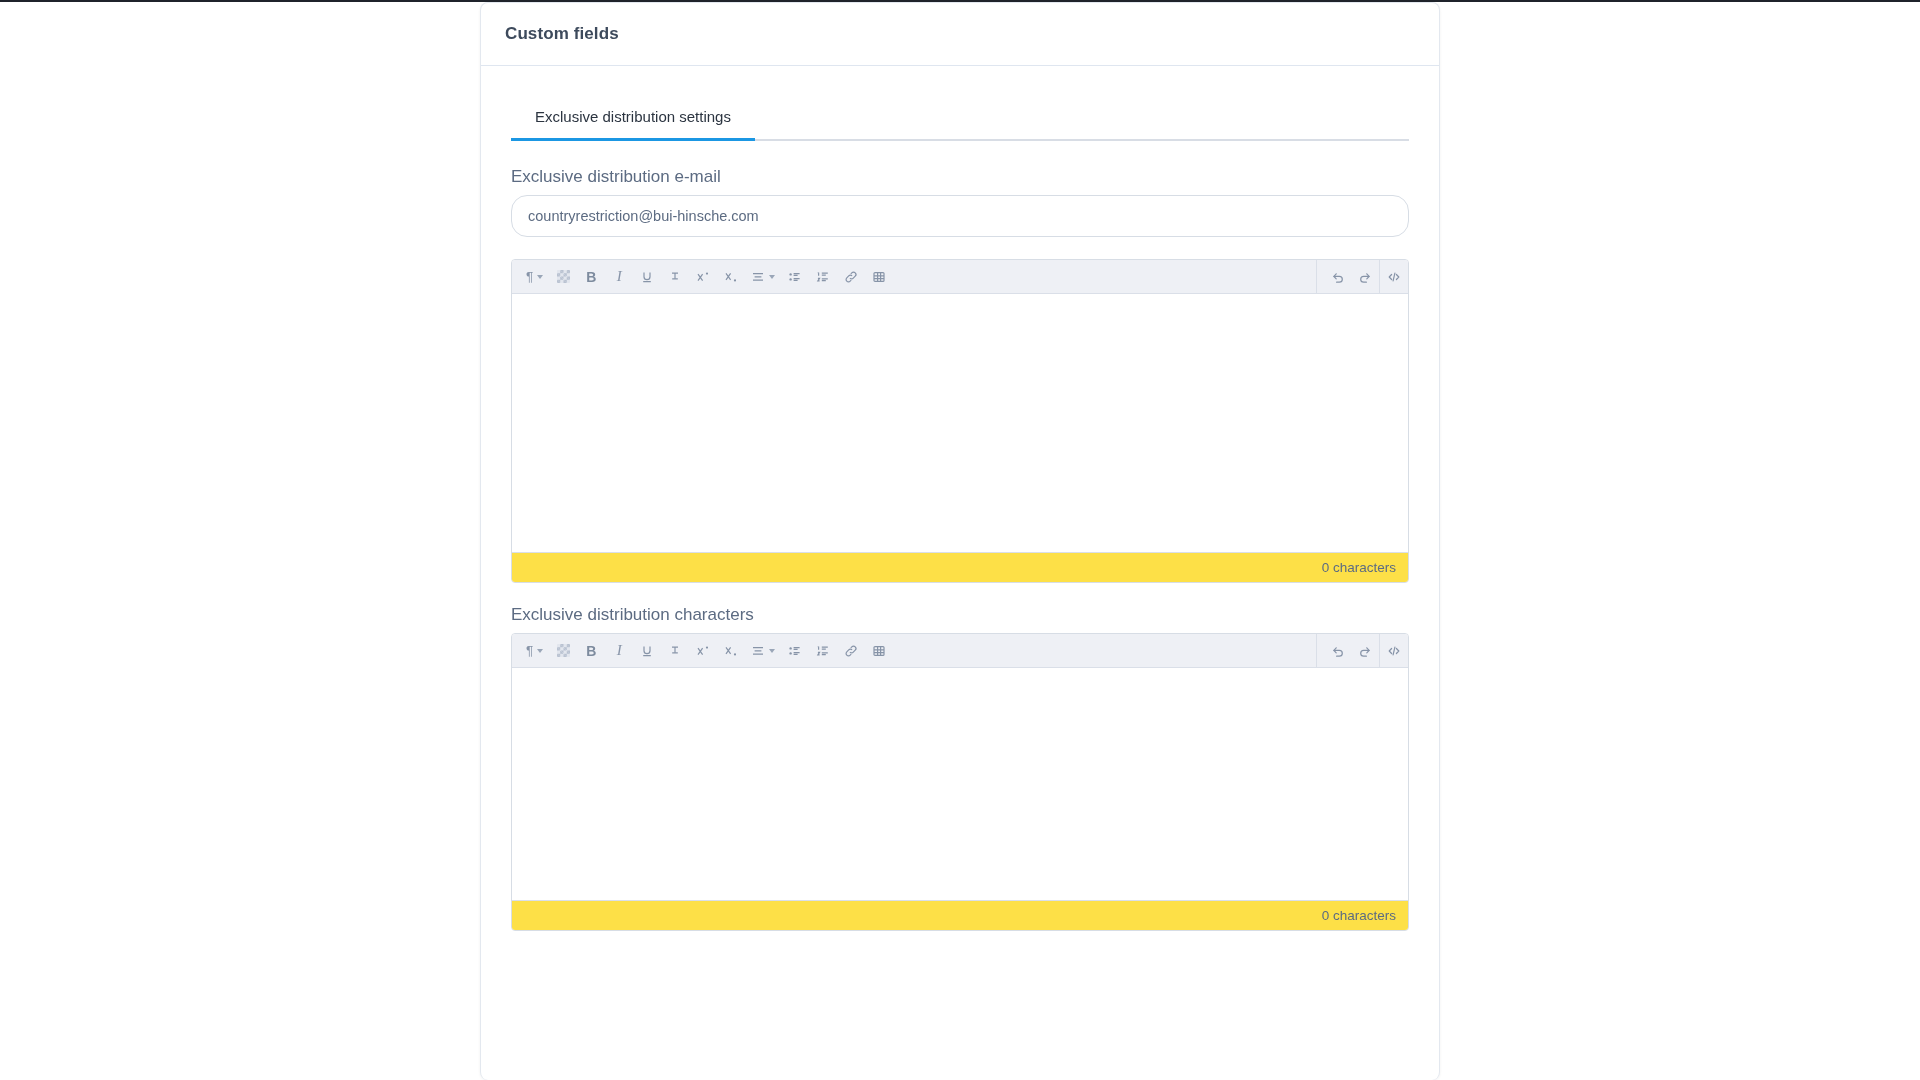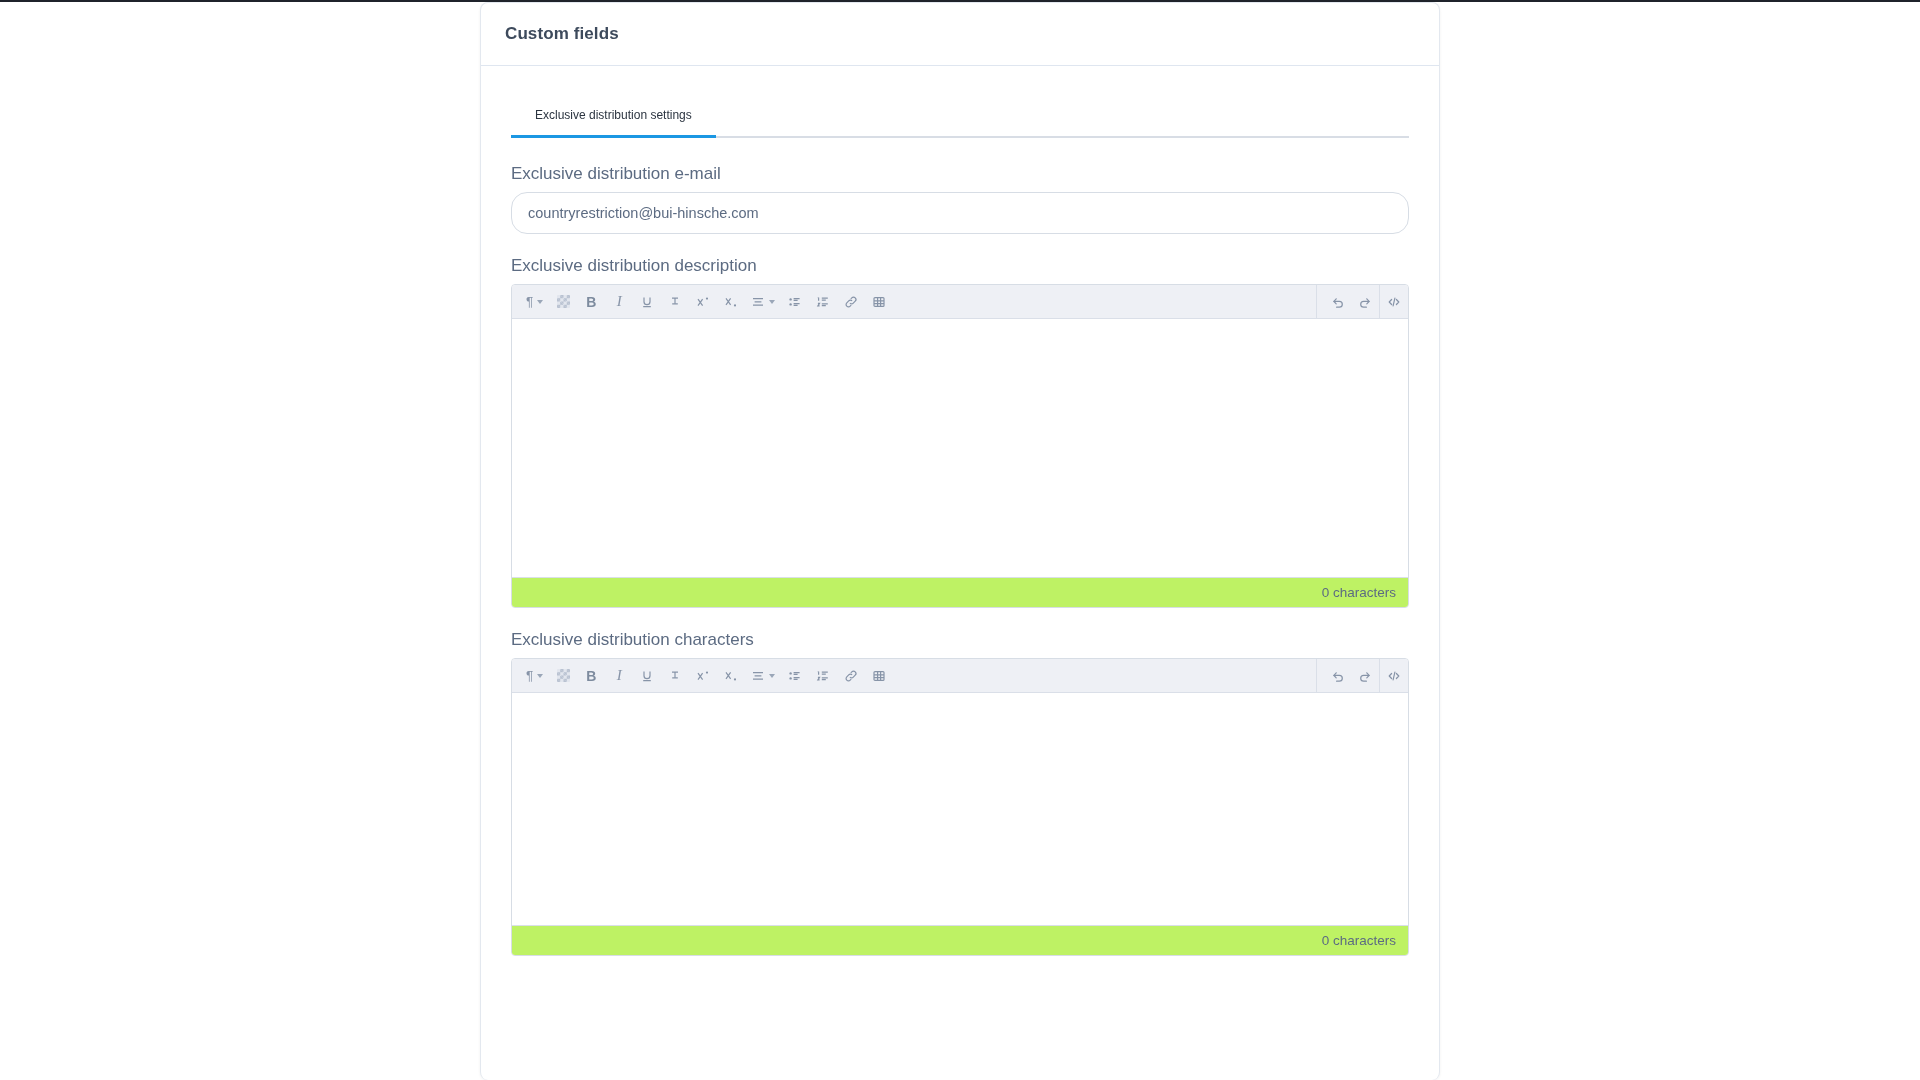--- a/index.html
+++ b/index.html
@@ -65,21 +65,21 @@
   .tabs {
     position: relative;
     border-bottom: 2px solid #d8dde5;
     margin-bottom: 26px;
   }
   .tabs-row { display: flex; }
 
   .tab {
     position: relative;
     padding: 12px 24px 14px 24px;
-    font-size: 12px;
+    font-size: 15px;
     color: #2b3440;
     cursor: pointer;
     background: none;
     border: none;
     font-family: inherit;
     white-space: nowrap;
   }
   .tab.active::after {
     content: "";
     position: absolute;
@@ -182,21 +182,21 @@
     padding: 12px 16px;
     font-size: 14px;
     color: #2b3440;
     outline: none;
     overflow: auto;
   }
   .editor-body.short { height: 232px; }
 
   .editor-footer {
     height: 30px;
-    background: #bef264;
+    background: #fde047;
     border-top: 1px solid #dadfe8;
     display: flex;
     align-items: center;
     justify-content: flex-end;
     padding: 0 12px;
     font-size: 13.5px;
     color: #5c6b82;
   }
 
   
@@ -231,21 +231,20 @@
           <button class="tab active">Exclusive distribution settings</button>
         </div>
       </div>
 
       <div class="field">
         <label class="field-label">Exclusive distribution e-mail</label>
         <input class="text-input" type="text" value="countryrestriction@bui-hinsche.com" style="">
       </div>
 
       <div class="field">
-        <label class="field-label">Exclusive distribution description</label>
 
         <div class="editor">
           <div class="editor-toolbar">
             <div class="tb-group">
               <button class="tb-btn">
                 <span class="glyph">¶</span>
                 <span class="chev"></span>
               </button>
               <button class="tb-btn">
                 <span class="checker"></span>

